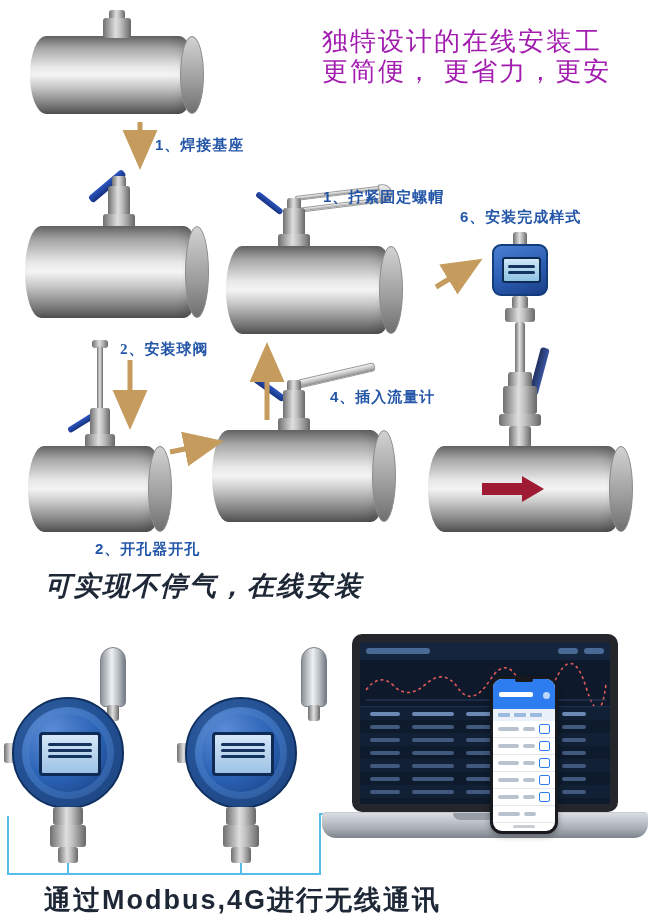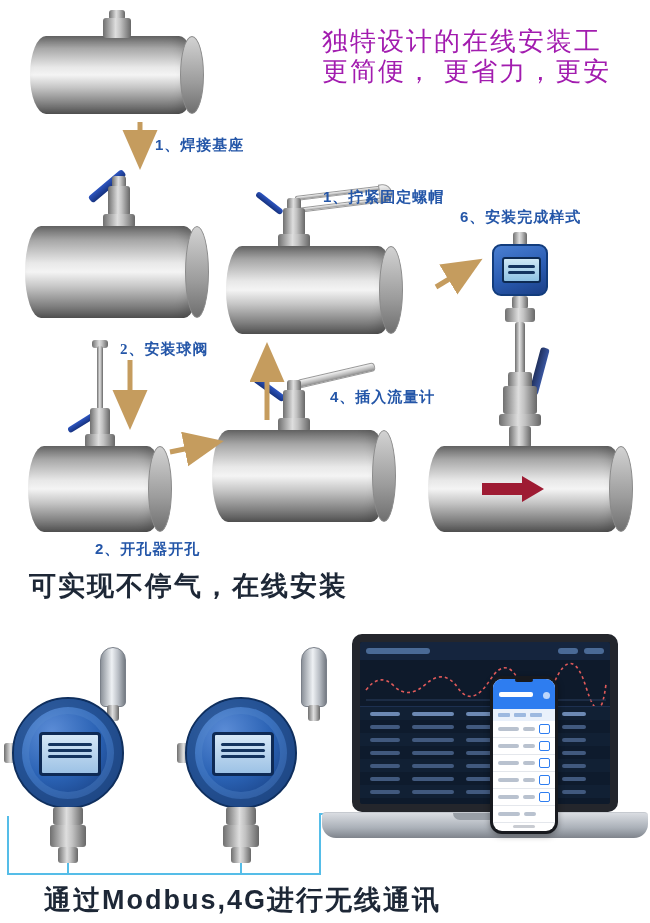--- a/index.html
+++ b/index.html
@@ -159,21 +159,21 @@
   <div class="abs metal" style="left:508px;top:372px;width:24px;height:16px;"></div>
   <div class="abs metal" style="left:503px;top:386px;width:34px;height:28px;"></div>
   <div class="abs metal" style="left:499px;top:414px;width:42px;height:12px;"></div>
   <div class="abs metal" style="left:509px;top:426px;width:22px;height:22px;"></div>
   <div class="abs pipe" style="left:428px;top:446px;width:196px;height:86px;"></div>
   <div class="abs" style="left:482px;top:476px;display:flex;align-items:center;z-index:1;">
     <div class="flow-bar"></div>
     <div class="flow-head"></div>
   </div>
 
-  <div class="abs caption" style="left:29px;top:568px;">可实现不停气，在线安装</div>
+  <div class="abs caption" style="left:44px;top:568px;font-style:italic;">可实现不停气，在线安装</div>
 
   <svg class="abs" style="left:0;top:0;z-index:1" width="650" height="923" viewBox="0 0 650 923">
     <g stroke="#55bde8" stroke-width="2" fill="none">
       <polyline points="8,816 8,874 320,874 320,814 492,814"></polyline>
       <line x1="68" y1="860" x2="68" y2="874"></line>
       <line x1="241" y1="860" x2="241" y2="874"></line>
     </g>
   </svg>
 
   <div class="abs detector" style="left:10px;top:645px;z-index:3;">

